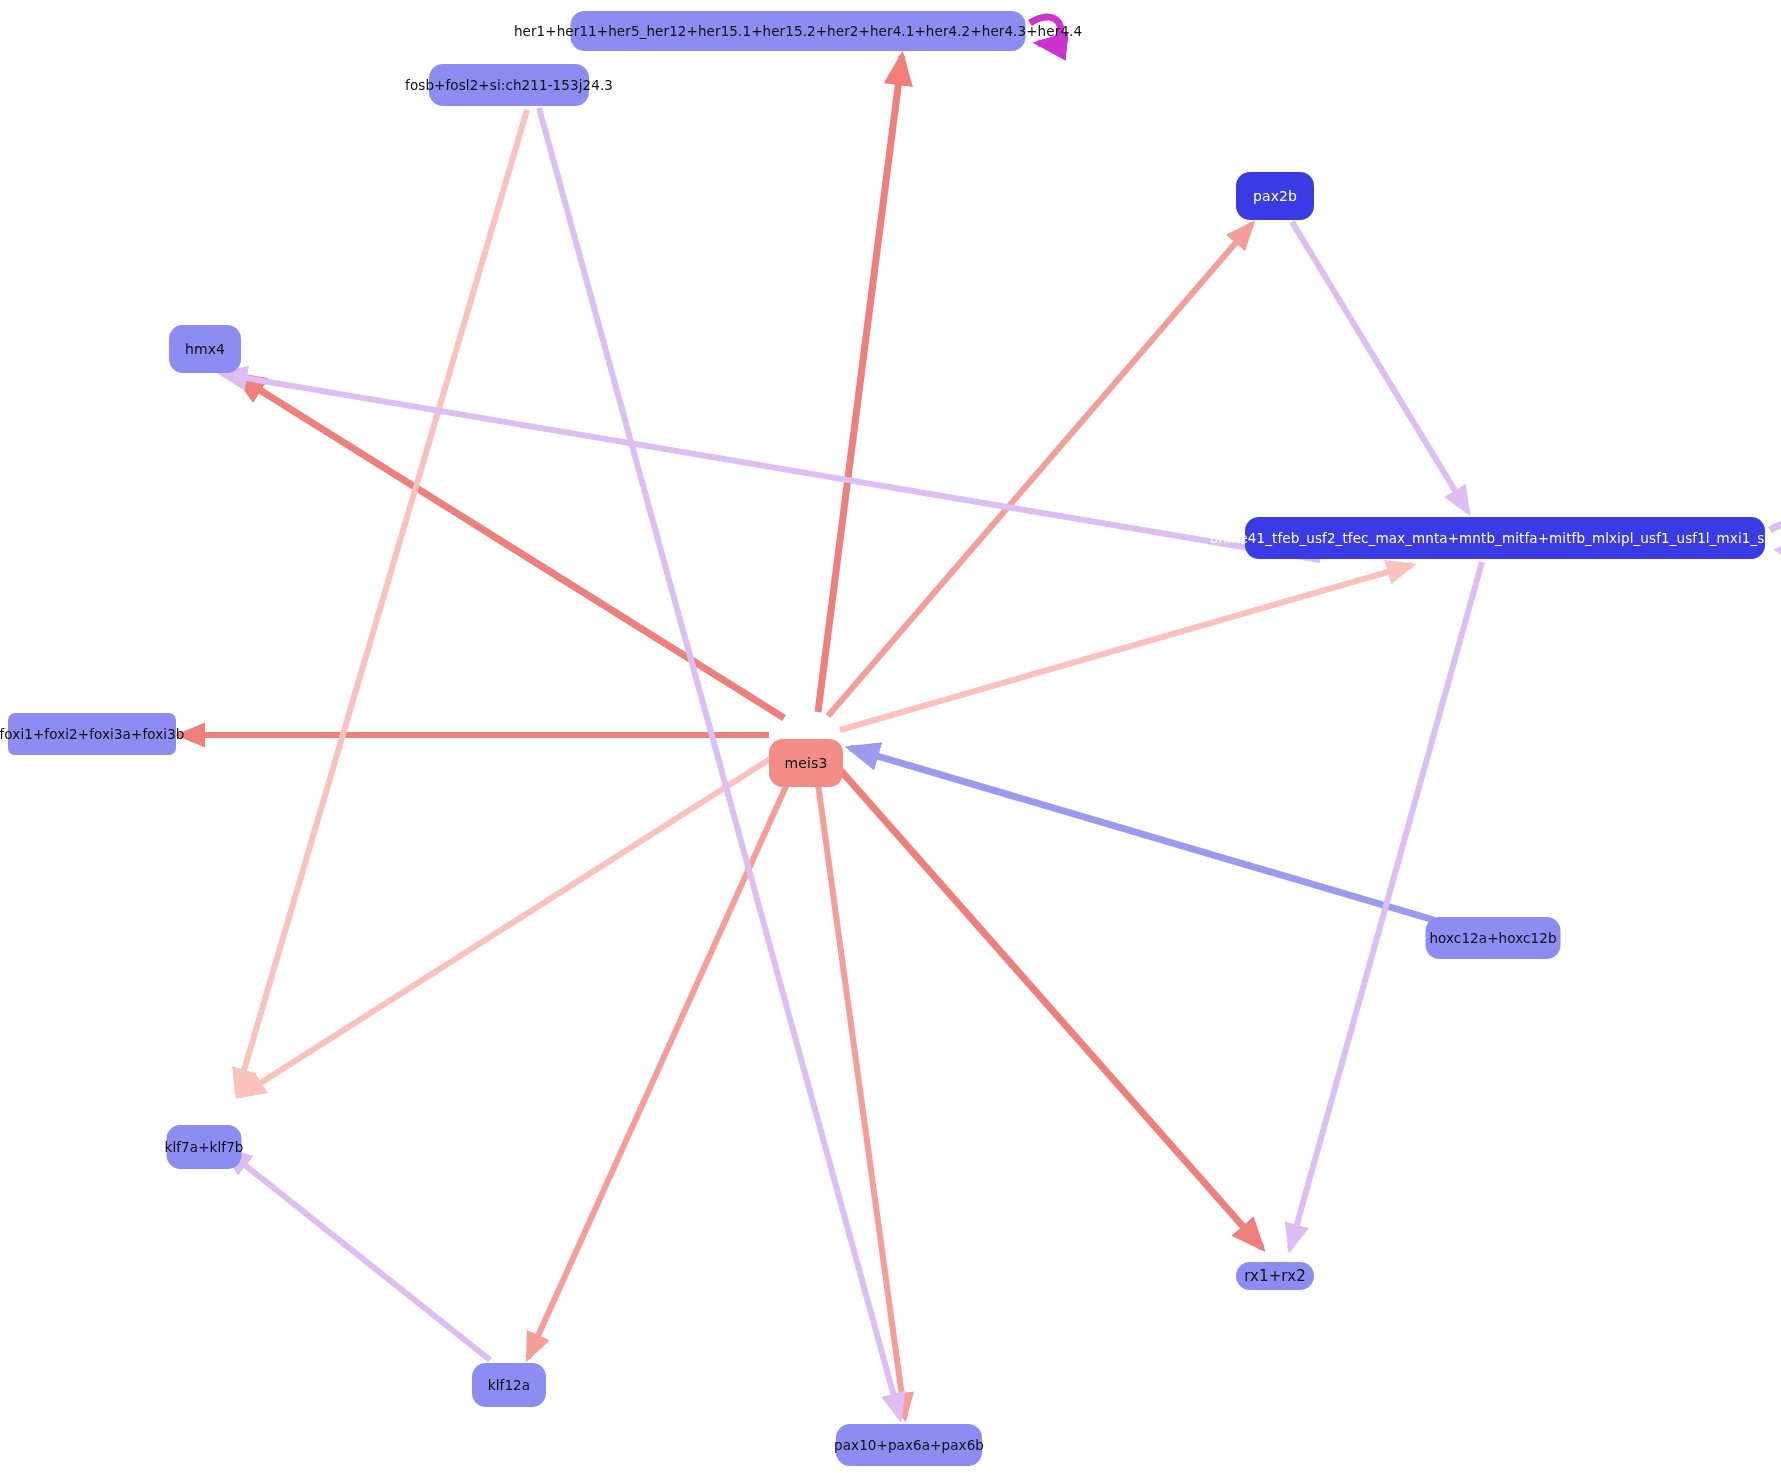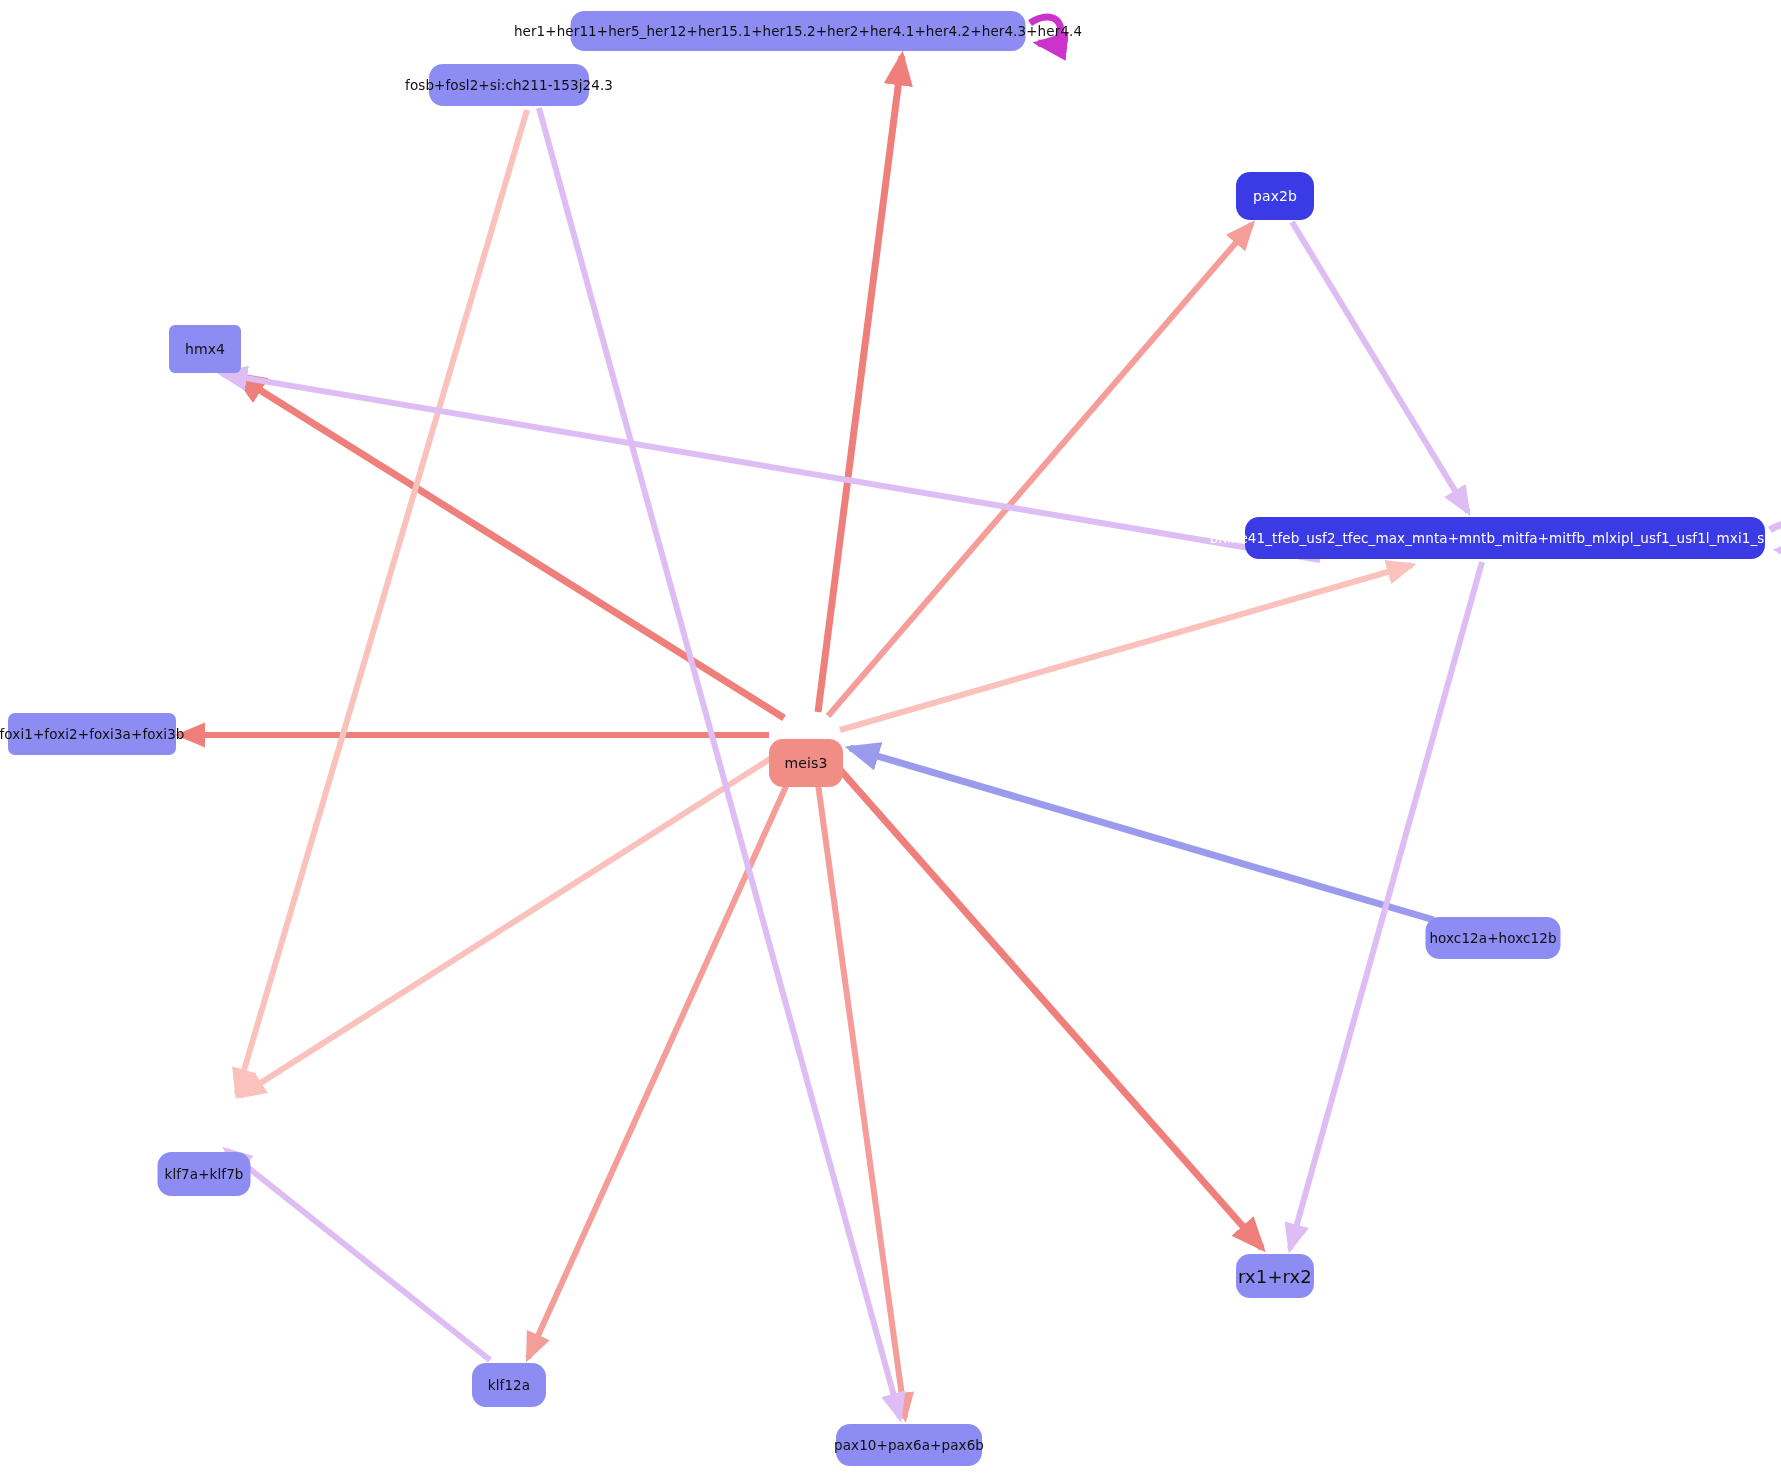--- a/index.html
+++ b/index.html
@@ -104,39 +104,39 @@
   <div id="nodes-group">
       <div class="node node-light" style="left: 798px; top: 31px; width: 455px; height: 40px; font-size: 13.5px;">
         <span>her1+her11+her5_her12+her15.1+her15.2+her2+her4.1+her4.2+her4.3+her4.4</span>
       </div>
       <div class="node node-light" style="left: 509px; top: 85px; width: 160px; height: 42px; font-size: 13.5px;">
         <span>fosb+fosl2+si:ch211-153j24.3</span>
       </div>
       <div class="node node-dark" style="left: 1275px; top: 196px; width: 78px; height: 48px; font-size: 14px;">
         <span>pax2b</span>
       </div>
-      <div class="node node-light" style="left: 205px; top: 349px; width: 72px; height: 48px; font-size: 14px; border-radius: 6px;">
+      <div class="node node-light" style="left: 205px; top: 349px; width: 72px; height: 48px; font-size: 14px;">
         <span>hmx4</span>
       </div>
       <div class="node node-dark" style="left: 1505px; top: 538px; width: 520px; height: 42px; font-size: 13.5px;">
         <span>bhlhe41_tfeb_usf2_tfec_max_mnta+mntb_mitfa+mitfb_mlxipl_usf1_usf1l_mxi1_srebf1</span>
       </div>
       <div class="node node-light" style="left: 92px; top: 734px; width: 168px; height: 42px; font-size: 13.5px; border-radius: 7px;">
         <span>foxi1+foxi2+foxi3a+foxi3b</span>
       </div>
       <div class="node node-center" style="left: 806px; top: 735px; width: 74px; height: 48px; font-size: 14px;">
         <span>meis3</span>
       </div>
       <div class="node node-light" style="left: 1493px; top: 938px; width: 135px; height: 42px; font-size: 13.5px; text-align: center;">
         <span>hoxc12a+hoxc12b</span>
       </div>
-      <div class="node node-light" style="left: 204px; top: 1174px; width: 93px; height: 44px; font-size: 13.5px;">
+      <div class="node node-light" style="left: 204px; top: 1147px; width: 75px; height: 44px; font-size: 13.5px;">
         <span>klf7a+klf7b</span>
       </div>
-      <div class="node node-light" style="left: 1275px; top: 1276px; width: 78px; height: 44px; font-size: 18px;">
+      <div class="node node-light" style="left: 1275px; top: 1276px; width: 78px; height: 28px; font-size: 15px;">
         <span>rx1+rx2</span>
       </div>
       <div class="node node-light" style="left: 509px; top: 1385px; width: 74px; height: 44px; font-size: 13.5px;">
         <span>klf12a</span>
       </div>
       <div class="node node-light" style="left: 909px; top: 1445px; width: 146px; height: 42px; font-size: 13.5px;">
         <span>pax10+pax6a+pax6b</span>
       </div>
     </div>
 

